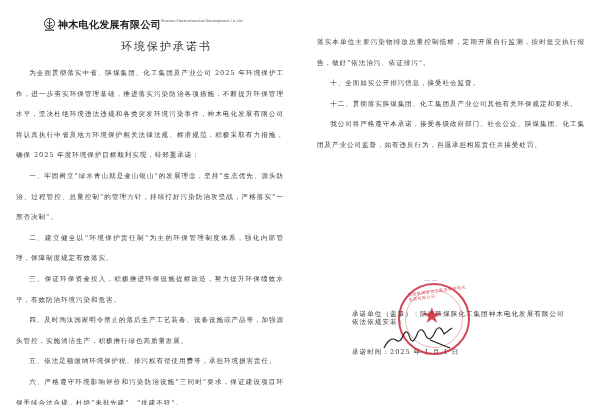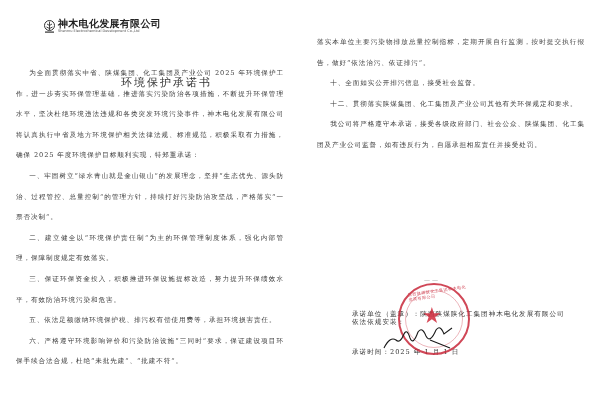--- a/index.html
+++ b/index.html
@@ -3,24 +3,24 @@
   <meta charset="utf-8">
   <style>
     html, body { margin: 0; padding: 0; }
     body {
       width: 600px; height: 405px; background: #ffffff; position: relative; overflow: hidden;
       font-family: "DejaVu Serif", "Liberation Serif", serif; color: #2a2a2a;
     }
     .logo { position: absolute; left: 44px; top: 18px; display: flex; align-items: center; }
     .logo-mark { width: 11px; height: 13px; position: relative; margin-right: 3px; }
     .logo-mark svg { width: 11px; height: 13px; display: block; }
-    .logo-text { display: flex; flex-direction: column; }
+    .logo-text { display: flex; flex-direction: row; }
     .logo-cn { font-family: "DejaVu Sans", "Liberation Sans", sans-serif; font-weight: bold; font-size: 10px; color: #222; line-height: 11px; letter-spacing: 0.3px; }
     .logo-en { font-family: "DejaVu Sans", "Liberation Sans", sans-serif; font-size: 3.5px; color: #555; line-height: 5px; }
-    .title { position: absolute; left: 121px; top: 39px; font-size: 11px; letter-spacing: 2px; color: #333; margin-top: 36px; }
+    .title { position: absolute; left: 121px; top: 39px; font-size: 11px; letter-spacing: 2px; color: #333; }
     .col { position: absolute; font-size: 6.6px; line-height: 20.6px; letter-spacing: 0.9px; color: #3a3a3a; text-align: justify; }
     .col-left { left: 16px; top: 63px; width: 268px; }
     .col-right { left: 317px; top: 32px; width: 268px; }
     .col p { margin: 0; text-indent: 2em; }
     .col p.cont { text-indent: 0; }
     .sign { position: absolute; font-size: 6.6px; letter-spacing: 1px; color: #333; }
     .seal { position: absolute; left: 398px; top: 283px; width: 72px; height: 72px; border-radius: 50%; border: 2.5px solid #c8283a; box-sizing: border-box; opacity: 0.85; }
     .seal-inner { position: absolute; left: 5px; top: 5px; right: 5px; bottom: 5px; border-radius: 50%; border: 1px solid rgba(200,40,58,0.4); }
     .seal-star { position: absolute; left: 22px; top: 20px; font-size: 22px; line-height: 22px; color: #d12a3c; font-family: "DejaVu Sans", sans-serif; }
     .seal-text { position: absolute; left: 8px; top: 3px; font-size: 4px; color: #c8283a; letter-spacing: 0.5px; transform: rotate(-8deg); font-family: "DejaVu Sans", sans-serif; }
@@ -46,20 +46,21 @@
     </div>
   </div>
 
   <div class="title">环境保护承诺书</div>
 
   <div class="col col-left">
     <p>为全面贯彻落实中省、陕煤集团、化工集团及产业公司 2025 年环境保护工作，进一步夯实环保管理基础，推进落实污染防治各项措施，不断提升环保管理水平，坚决杜绝环境违法违规和各类突发环境污染事件，神木电化发展有限公司将认真执行中省及地方环境保护相关法律法规、标准规范，积极采取有力措施，确保 2025 年度环境保护目标顺利实现，特郑重承诺：</p>
     <p>一、牢固树立“绿水青山就是金山银山”的发展理念，坚持“生态优先、源头防治、过程管控、总量控制”的管理方针，持续打好污染防治攻坚战，严格落实“一票否决制”。</p>
     <p>二、建立健全以“环境保护责任制”为主的环保管理制度体系，强化内部管理，保障制度规定有效落实。</p>
     <p>三、保证环保资金投入，积极推进环保设施提标改造，努力提升环保绩效水平，有效防治环境污染和危害。</p>
+    <p>四、及时淘汰国家明令禁止的落后生产工艺装备、设备设施或产品等，加强源头管控，实施清洁生产，积极推行绿色高质量发展。</p>
     <p>五、依法足额缴纳环境保护税、排污权有偿使用费等，承担环境损害责任。</p>
     <p>六、严格遵守环境影响评价和污染防治设施“三同时”要求，保证建设项目环保手续合法合规，杜绝“未批先建”、“批建不符”。</p>
 
   </div>
 
   <div class="col col-right">
     <p class="cont">落实本单位主要污染物排放总量控制指标，定期开展自行监测，按时提交执行报告，做好“依法治污、依证排污”。</p>
     <p>十、全面如实公开排污信息，接受社会监督。</p>
     <p>十二、贯彻落实陕煤集团、化工集团及产业公司其他有关环保规定和要求。</p>
     <p>我公司将严格遵守本承诺，接受各级政府部门、社会公众、陕煤集团、化工集团及产业公司监督，如有违反行为，自愿承担相应责任并接受处罚。</p>

